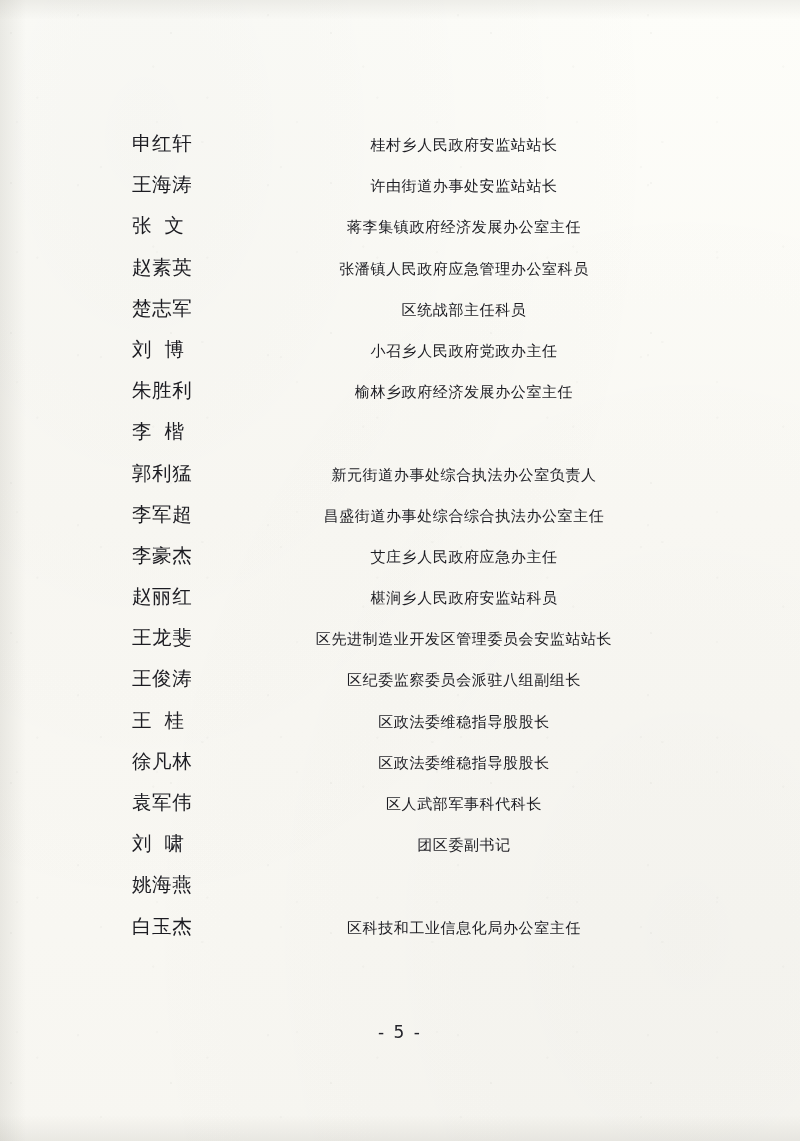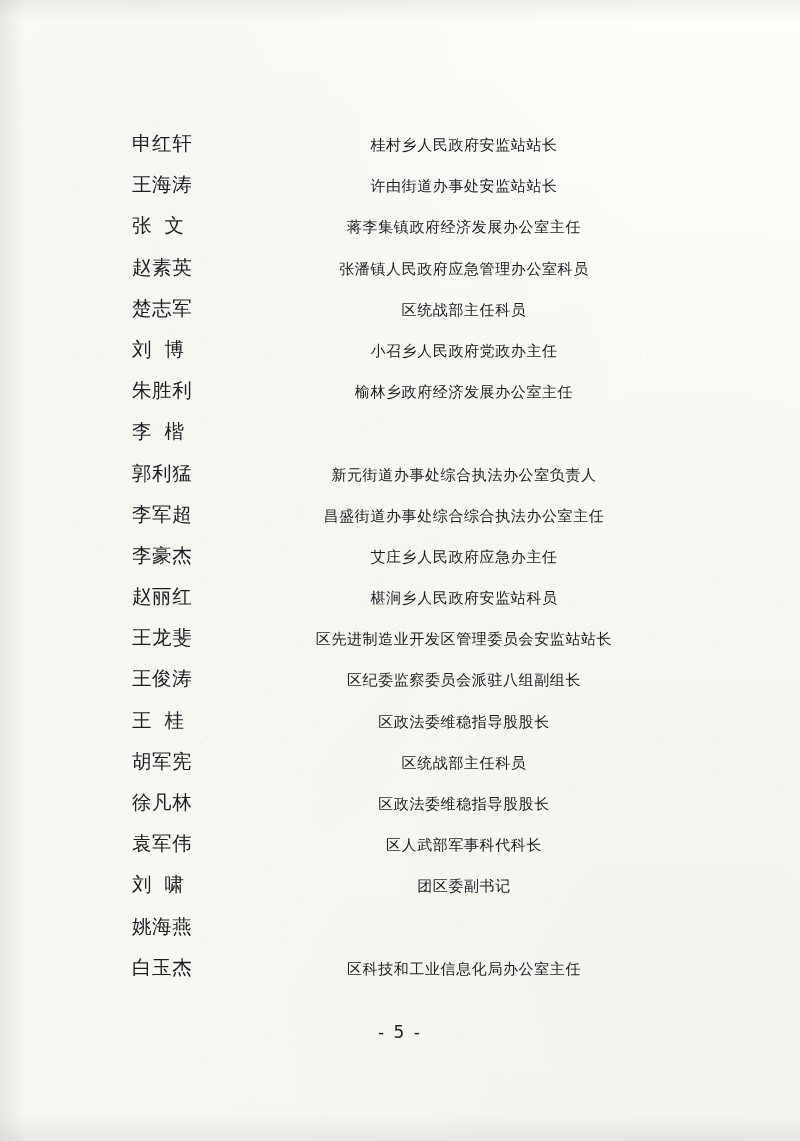--- a/index.html
+++ b/index.html
@@ -192,24 +192,20 @@
     <div class="entry">
       <span class="name">王俊涛</span>
       <span class="title">区纪委监察委员会派驻八组副组长</span>
     </div>
 
     <div class="entry spread">
       <span class="name">王  桂</span>
       <span class="title">区政法委维稳指导股股长</span>
     </div>
 
-    <div class="entry">
-      <span class="name">胡军宪</span>
-      <span class="title">区统战部主任科员</span>
-    </div>
 
     <div class="entry">
       <span class="name">徐凡林</span>
       <span class="title">区政法委维稳指导股股长</span>
     </div>
 
     <div class="entry">
       <span class="name">袁军伟</span>
       <span class="title">区人武部军事科代科长</span>
     </div>

